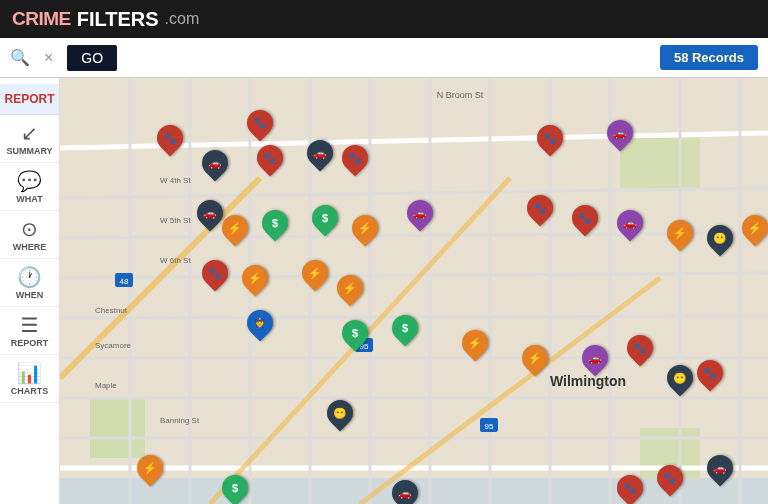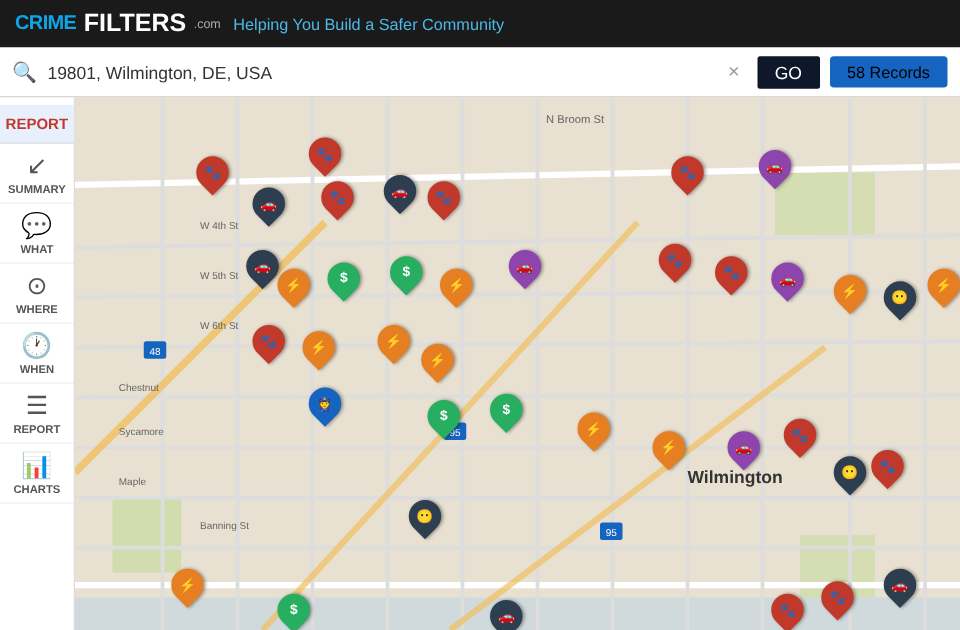--- a/index.html
+++ b/index.html
@@ -8,33 +8,33 @@
     
     #header {
       background: #1a1a1a;
       height: 38px;
       display: flex;
       align-items: center;
       padding: 0 12px;
       gap: 6px;
     }
     #logo-crime {
-      color: #0ea5e9;
-      font-size: 16px;
+      color: #fca5a5;
+      font-size: 19px;
       font-weight: 900;
       letter-spacing: -0.5px;
     }
     #logo-mapping {
       color: #fff;
       font-size: 20px;
       font-weight: 900;
     }
     #logo-com {
       color: #aaa;
-      font-size: 10px;
+      font-size: 16px;
       vertical-align: super;
     }
     #tagline {
       color: #4db8e8;
       font-size: 13px;
       margin-left: 4px;
     }
 
     
     #search-bar {
@@ -71,26 +71,27 @@
       border: none;
       padding: 5px 14px;
       font-size: 14px;
       font-weight: normal;
       cursor: pointer;
       border-radius: 2px;
     }
     #records-btn {
       margin-left: auto;
       background: #1565c0;
-      color: #000000;
+      color: #fef9c3;
       border: none;
       padding: 5px 14px;
       font-size: 13px;
       cursor: pointer;
       border-radius: 3px;
+      font-weight: bold;
     }
 
     
     #main {
       display: flex;
       height: calc(504px - 38px - 40px);
     }
 
     
     #sidebar {
@@ -161,26 +162,24 @@
       pointer-events: none;
     }
   </style>
 </head>
 <body>
 
 <div id="header">
   <span id="logo-crime">CRIME</span>
     <span id="logo-mapping">FILTERS</span>
     <span id="logo-com">.com</span>
-  <span id="tagline">Helping You Build a Safer Community</span>
 </div>
 
 <div id="search-bar">
   <span id="search-icon-wrap">🔍</span>
-  <input id="search-input" type="text" value="19801, Wilmington, DE, USA" style="">
   <button id="clear-btn">×</button>
   <button id="go-btn">GO</button>
   <button id="records-btn">58 Records</button>
 </div>
 
 <div id="main">
 
   <div id="sidebar">
     <div id="filters-btn">REPORT</div>
     <div class="sidebar-item">

